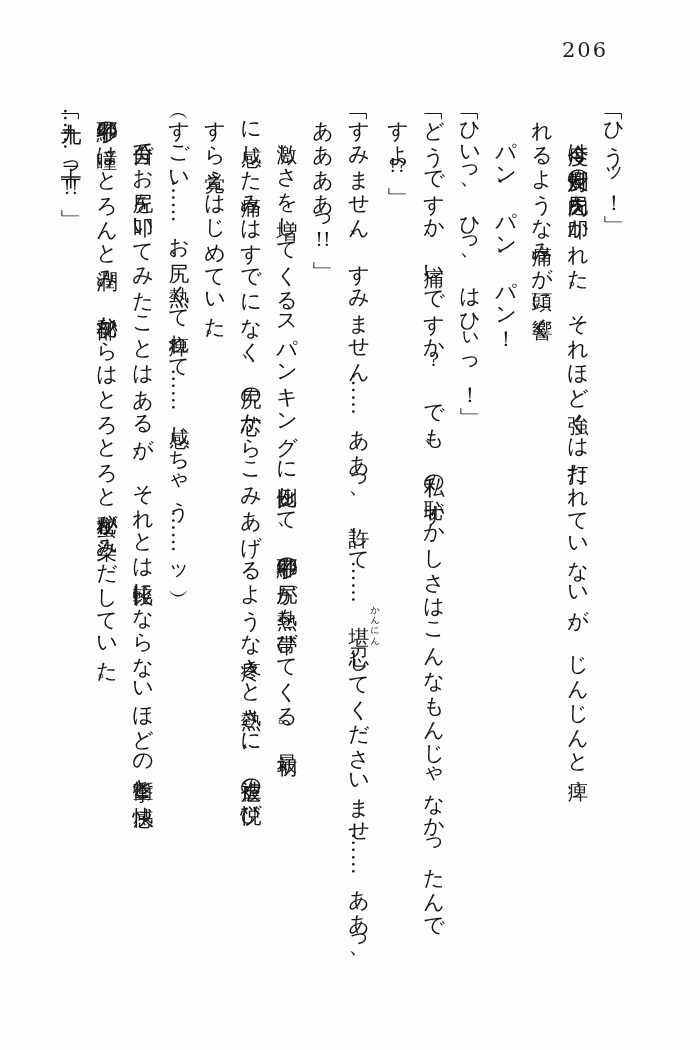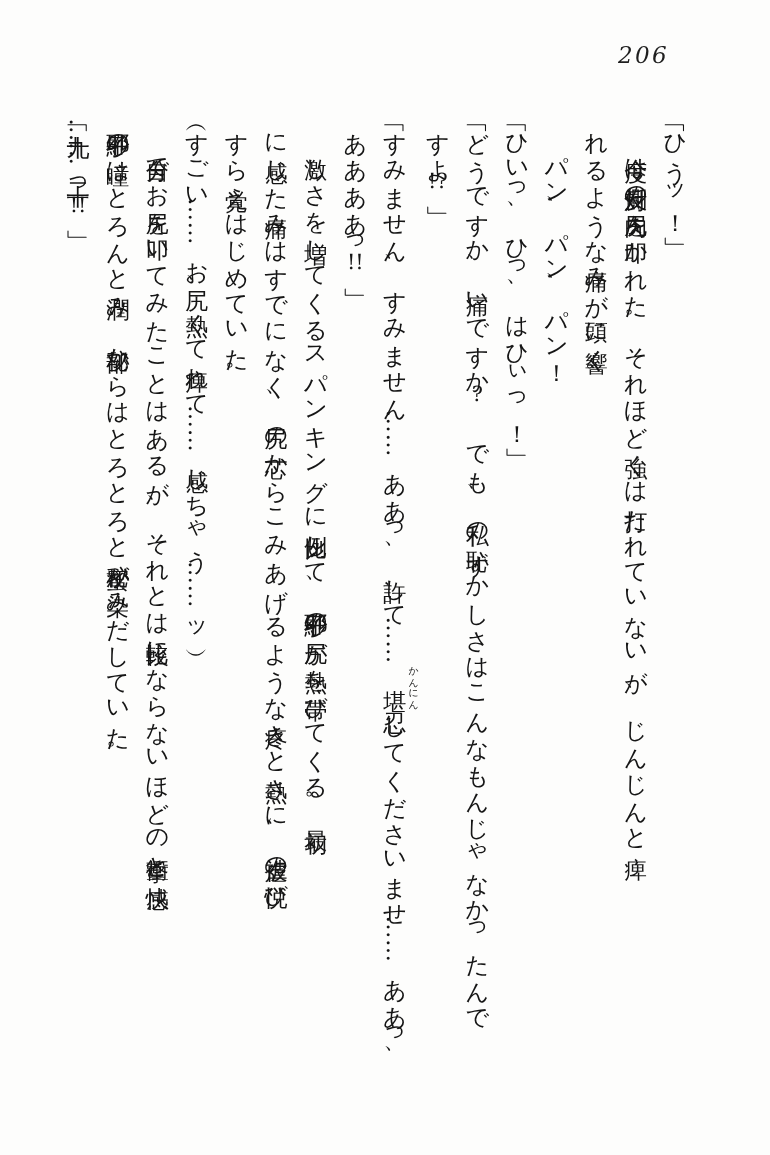--- a/index.html
+++ b/index.html
@@ -13,21 +13,20 @@
     height: 1050px;
     background: #fdfdfc;
     overflow: hidden;
     font-family: "DejaVu Serif", "Liberation Serif", serif;
   }
   .page-number {
     position: absolute;
     top: 38px;
     right: 92px;
     font-family: "DejaVu Serif", "Liberation Serif", serif;
-    font-style: italic;
     font-size: 21px;
     letter-spacing: 2px;
     color: #1f1f1f;
   }
   .text-block {
     position: absolute;
     top: 106px;
     right: 68px;
     height: 884px;
     writing-mode: vertical-rl;

